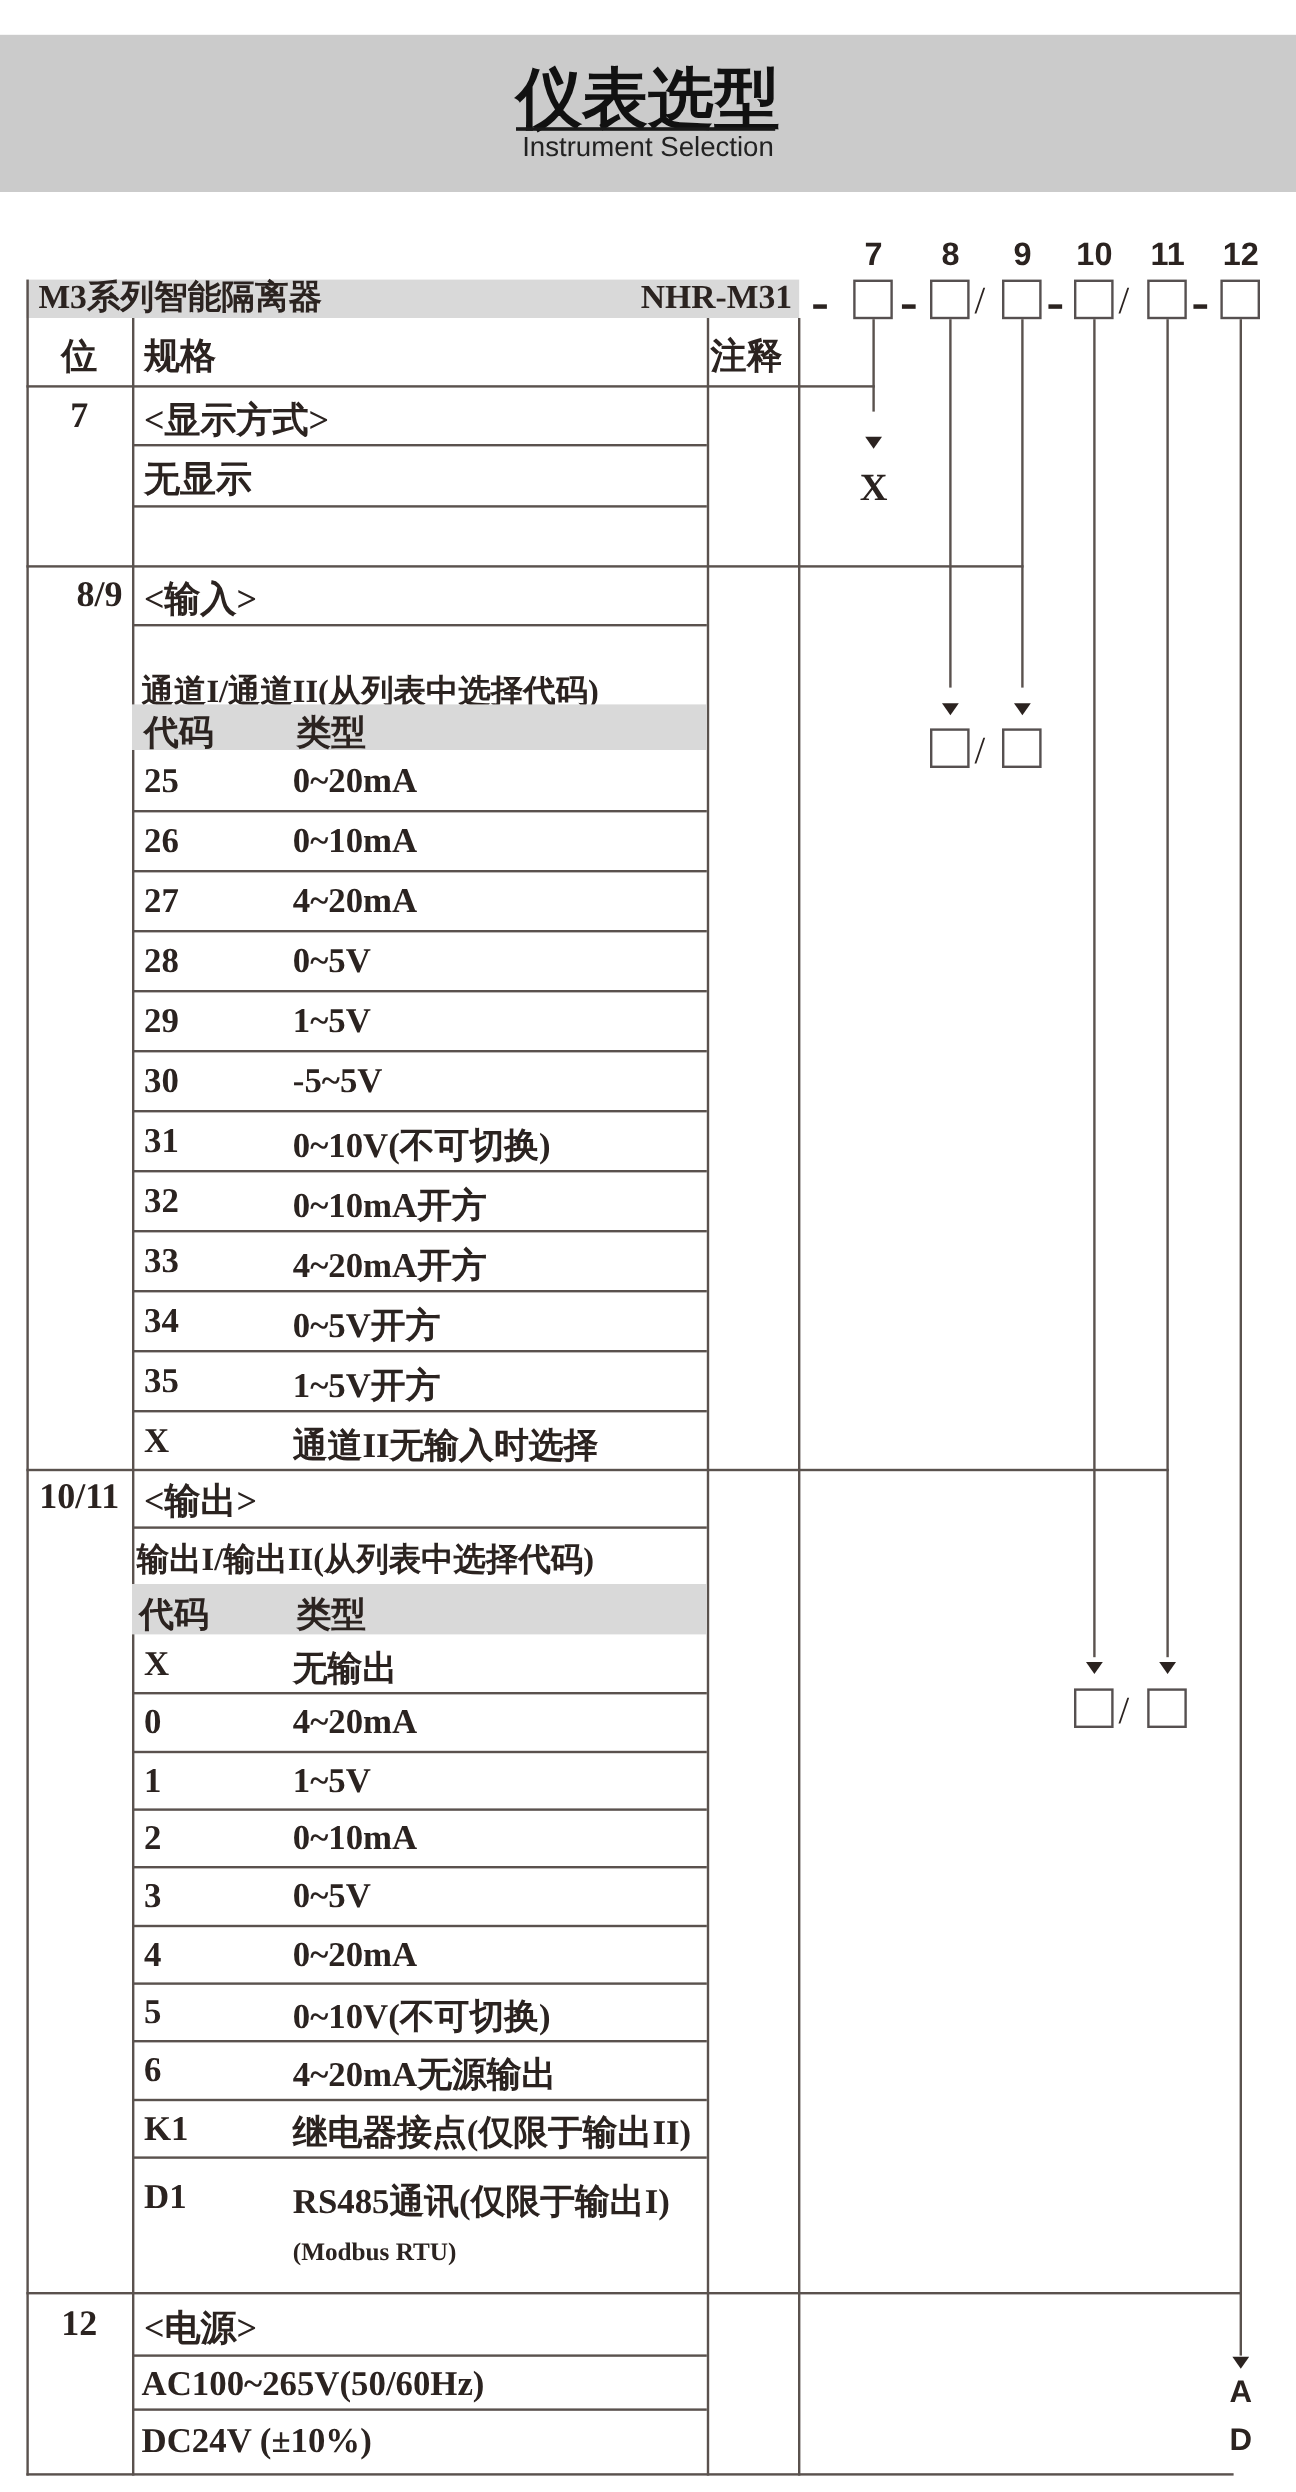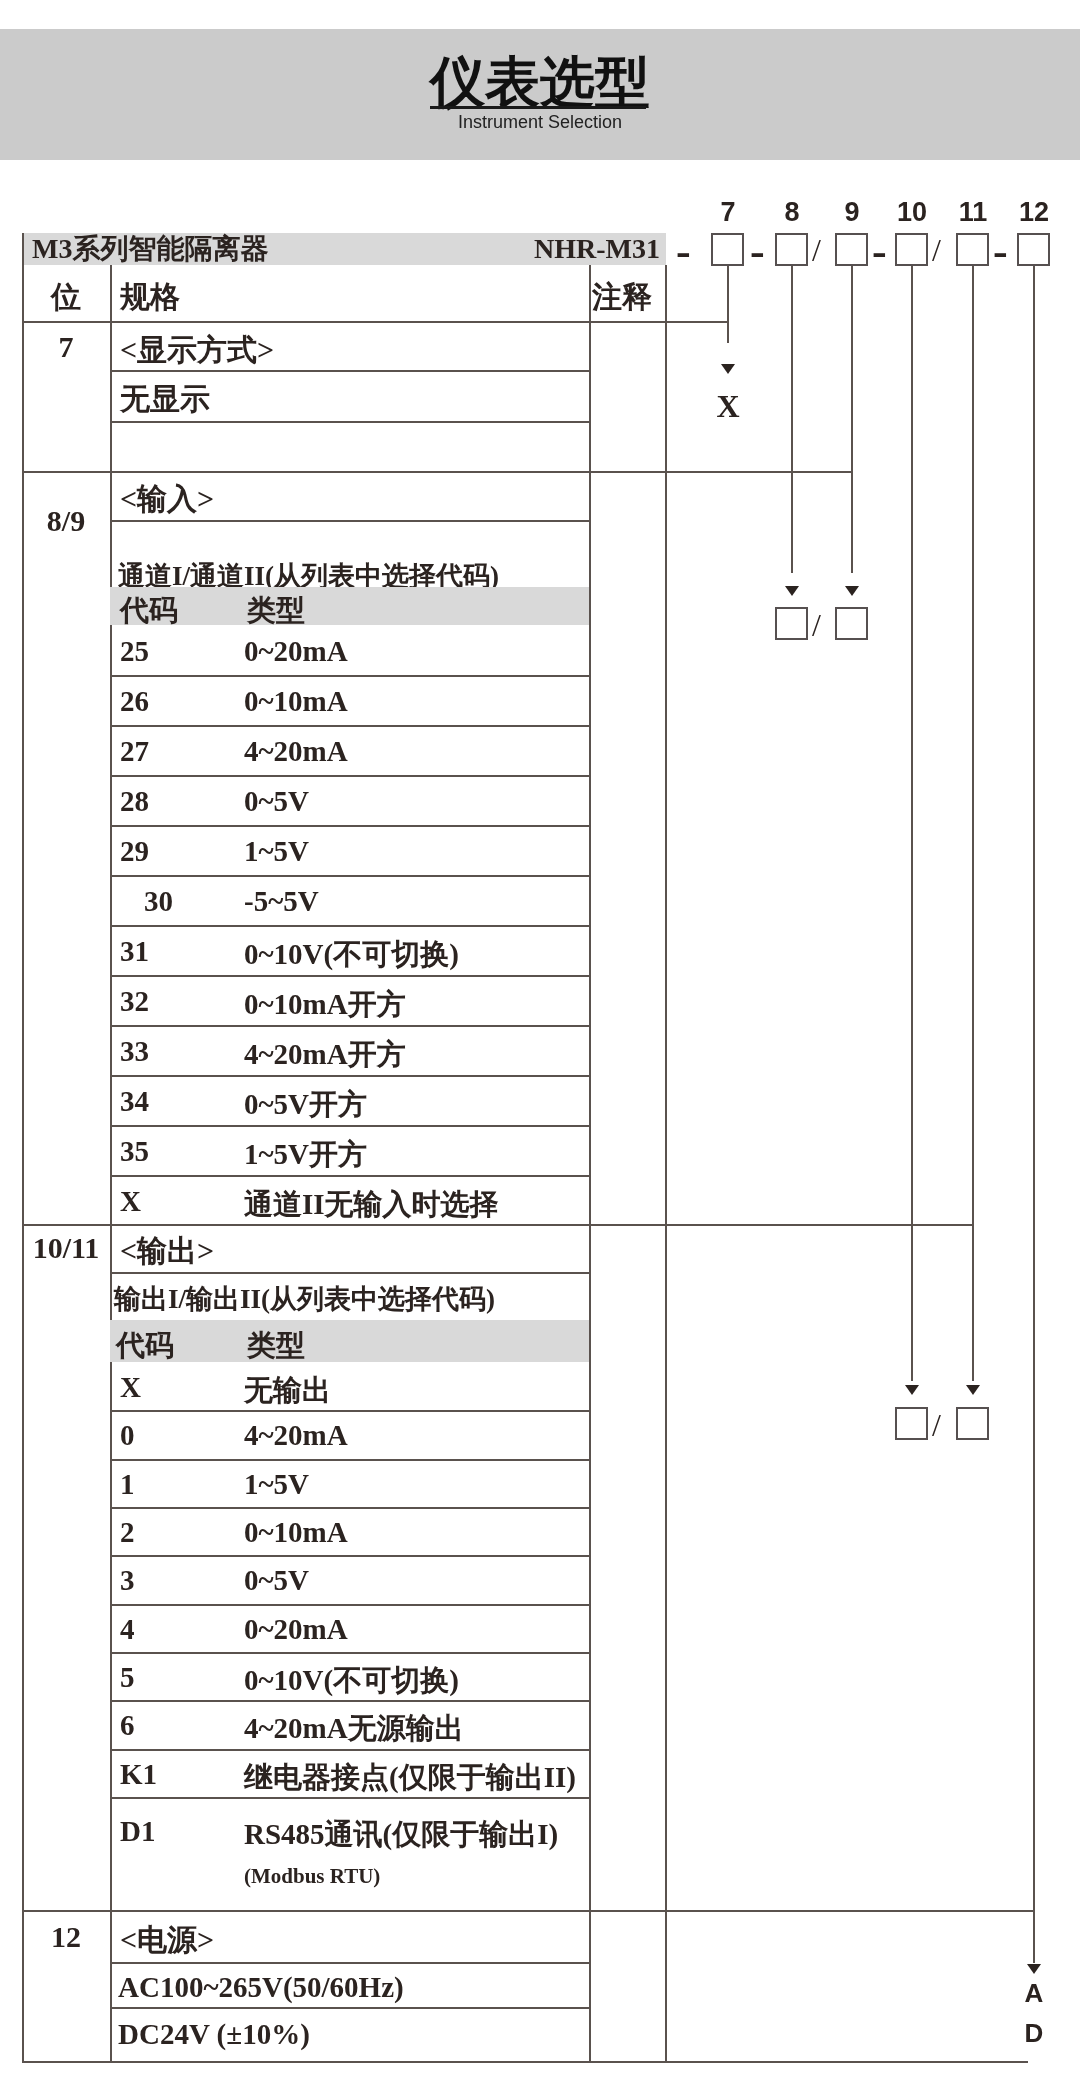--- a/index.html
+++ b/index.html
@@ -25,21 +25,21 @@
       font-weight:bold;font-size:26px;line-height:28px;}
 </style>
 </head>
 <body>
 
 <div id="page">
 
   <div class="abs" style="left:0;top:29px;width:1080px;height:131px;background:#cbcbcb;text-align:center;">
     <div style="margin-top:24px;font-family:'Liberation Sans','DejaVu Sans',sans-serif;font-weight:bold;font-size:55px;line-height:58px;color:#111;">仪表选型</div>
     <div class="abs" style="left:430px;top:77px;width:216px;height:3px;background:#1a1a1a;"></div>
-    <div style="margin-top:-2px;font-family:'Liberation Sans','DejaVu Sans',sans-serif;font-size:18px;line-height:26px;color:#222;">Instrument Selection</div>
+    <div style="margin-top:-2px;font-family:'Liberation Sans','DejaVu Sans',sans-serif;font-size:23px;line-height:26px;color:#222;">Instrument Selection</div>
   </div>
 
   <div class="band" style="left:22px;top:233px;width:644px;height:32px;"></div>
   <div class="abs cjk" style="left:32px;top:233px;font-size:28px;line-height:32px;">M3系列智能隔离器</div>
   <div class="abs cjk" style="left:500px;top:233px;width:160px;text-align:right;font-size:28px;line-height:32px;">NHR-M31</div>
 
   <div class="digit" style="left:706px;top:198px;">7</div>
   <div class="digit" style="left:770px;top:198px;">8</div>
   <div class="digit" style="left:830px;top:198px;">9</div>
   <div class="digit" style="left:890px;top:198px;">10</div>
@@ -124,38 +124,38 @@
   <div class="hline" style="left:22px;top:2061px;width:1006px;"></div>
 
   <div class="postxt" style="left:36px;top:277px;width:60px;">位</div>
   <div class="spec" style="left:120px;top:277px;">规格</div>
   <div class="spec" style="left:592px;top:277px;">注释</div>
 
   <div class="postxt" style="left:36px;top:330px;width:60px;">7</div>
   <div class="spec" style="left:120px;top:330px;">&lt;显示方式&gt;</div>
   <div class="spec" style="left:120px;top:379px;">无显示</div>
 
-  <div class="postxt" style="left:30px;top:504px;width:72px;">8/9</div>
+  <div class="postxt" style="left:30px;top:479px;width:72px;text-align:right;">8/9</div>
   <div class="spec" style="left:120px;top:479px;">&lt;输入&gt;</div>
   <div class="spec" style="left:118px;top:530px;font-size:27px;margin-top:28px;">通道I/通道II(从列表中选择代码)</div>
   <div class="band" style="left:110px;top:587px;width:479px;height:38px;"></div>
   <div class="spec" style="left:120px;top:591px;font-size:29px;">代码</div>
   <div class="spec" style="left:247px;top:591px;font-size:29px;">类型</div>
 
   <div class="code-c" style="top:635px;">25</div>
   <div class="type-c" style="top:635px;">0~20mA</div>
   <div class="code-c" style="top:685px;">26</div>
   <div class="type-c" style="top:685px;">0~10mA</div>
   <div class="code-c" style="top:735px;">27</div>
   <div class="type-c" style="top:735px;">4~20mA</div>
   <div class="code-c" style="top:785px;">28</div>
   <div class="type-c" style="top:785px;">0~5V</div>
   <div class="code-c" style="top:835px;">29</div>
   <div class="type-c" style="top:835px;">1~5V</div>
-  <div class="code-c" style="top:885px;margin-left:24px;">30</div>
+  <div class="code-c" style="top:885px;">30</div>
   <div class="type-c" style="top:885px;">-5~5V</div>
   <div class="code-c" style="top:935px;">31</div>
   <div class="type-c" style="top:935px;">0~10V(不可切换)</div>
   <div class="code-c" style="top:985px;">32</div>
   <div class="type-c" style="top:985px;">0~10mA开方</div>
   <div class="code-c" style="top:1035px;">33</div>
   <div class="type-c" style="top:1035px;">4~20mA开方</div>
   <div class="code-c" style="top:1085px;">34</div>
   <div class="type-c" style="top:1085px;">0~5V开方</div>
   <div class="code-c" style="top:1135px;">35</div>

